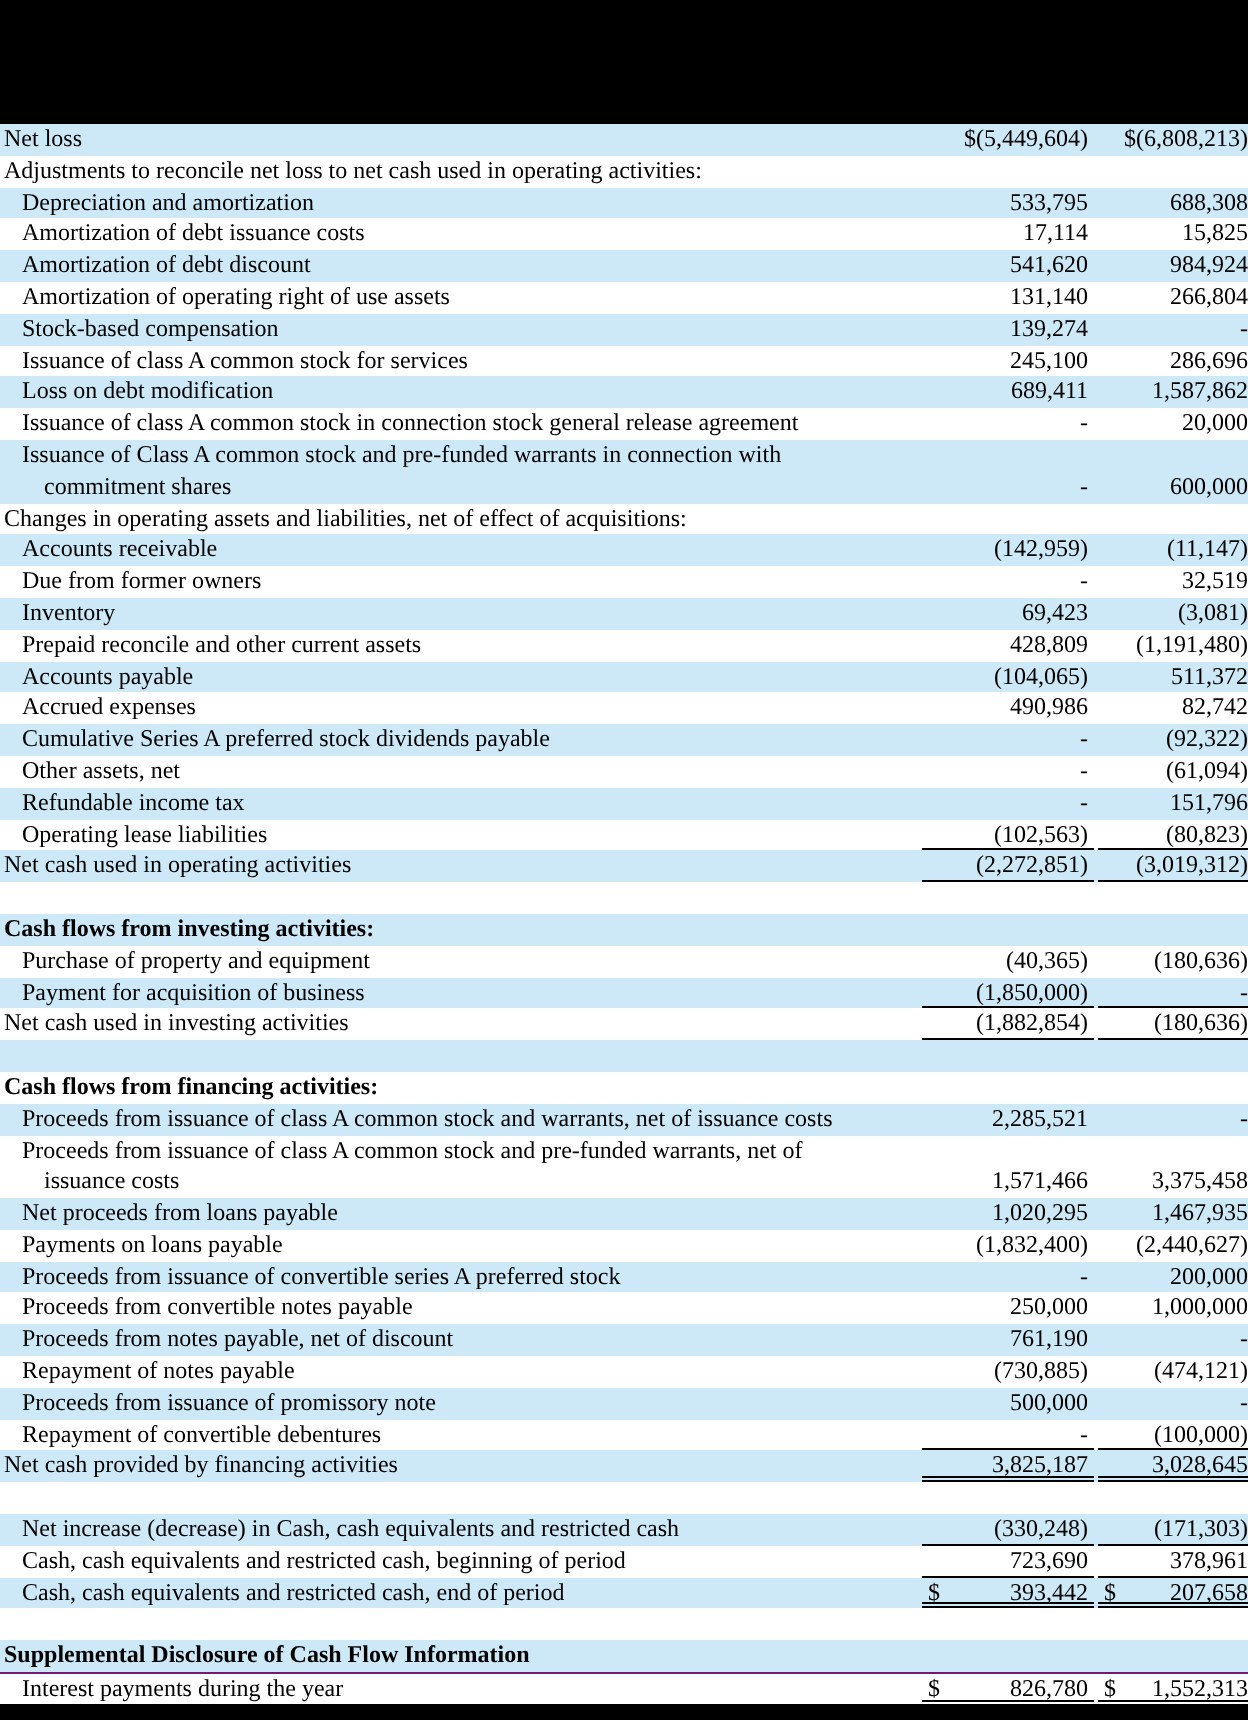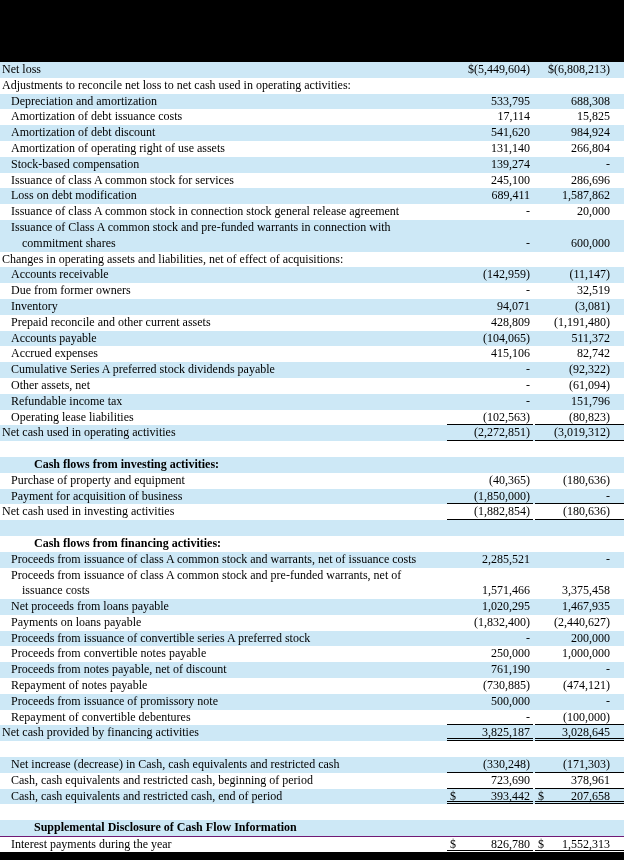--- a/index.html
+++ b/index.html
@@ -10,31 +10,31 @@
   }
   .sheet{
     position:absolute;top:62px;left:0;width:624px;height:790px;
     background:#fff;
   }
   .row{
     display:flex;align-items:flex-end;min-height:15.8px;
     font-size:12px;line-height:15.8px;
   }
   .row.shaded{background:#cde8f6;}
-  .row.bold{font-weight:bold;padding-left:32px;}
+  .row.bold{font-weight:bold;}
   .row.row-rule{border-bottom:1px solid #701a75;}
   .lbl{flex:1 1 auto;white-space:nowrap;overflow:visible;padding-left:2px;}
   .lbl.indent1{padding-left:11px;}
   .wrap2{padding-left:11px;}
   .val{
     flex:0 0 auto;text-align:right;position:relative;
     line-height:15.8px;white-space:nowrap;
   }
   .val.col1{width:85px;padding-right:3px;}
-  .val.col2{width:77px;padding-right:14px;font-family:Liberation Serif, serif;}
+  .val.col2{width:77px;padding-right:0;font-family:Liberation Serif, serif;}
   .val.split{display:flex;justify-content:space-between;}
   .val.split .cur{padding-left:5px;}
   .rule-single::after{
     content:"";position:absolute;left:2px;right:0;bottom:0;height:0;
     border-top:1px solid #000;z-index:2;
   }
   .rule-double::after{
     content:"";position:absolute;left:2px;right:0;bottom:0;height:1px;
     border-top:1px solid #000;border-bottom:1px solid #000;z-index:2;
   }
@@ -117,36 +117,36 @@
         <div class="val col1">(142,959)</div>
         <div class="val col2">(11,147)</div>
       </div>
       <div class="row">
         <div class="lbl indent1">Due from former owners</div>
         <div class="val col1">-</div>
         <div class="val col2">32,519</div>
       </div>
       <div class="row shaded">
         <div class="lbl indent1">Inventory</div>
-        <div class="val col1">94,071</div>
+        <div class="val col1">69,423</div>
         <div class="val col2">(3,081)</div>
       </div>
       <div class="row">
         <div class="lbl indent1">Prepaid reconcile and other current assets</div>
         <div class="val col1">428,809</div>
         <div class="val col2">(1,191,480)</div>
       </div>
       <div class="row shaded">
         <div class="lbl indent1">Accounts payable</div>
         <div class="val col1">(104,065)</div>
         <div class="val col2">511,372</div>
       </div>
       <div class="row">
         <div class="lbl indent1">Accrued expenses</div>
-        <div class="val col1">415,106</div>
+        <div class="val col1">490,986</div>
         <div class="val col2">82,742</div>
       </div>
       <div class="row shaded">
         <div class="lbl indent1">Cumulative Series A preferred stock dividends payable</div>
         <div class="val col1">-</div>
         <div class="val col2">(92,322)</div>
       </div>
       <div class="row">
         <div class="lbl indent1">Other assets, net</div>
         <div class="val col1">-</div>

